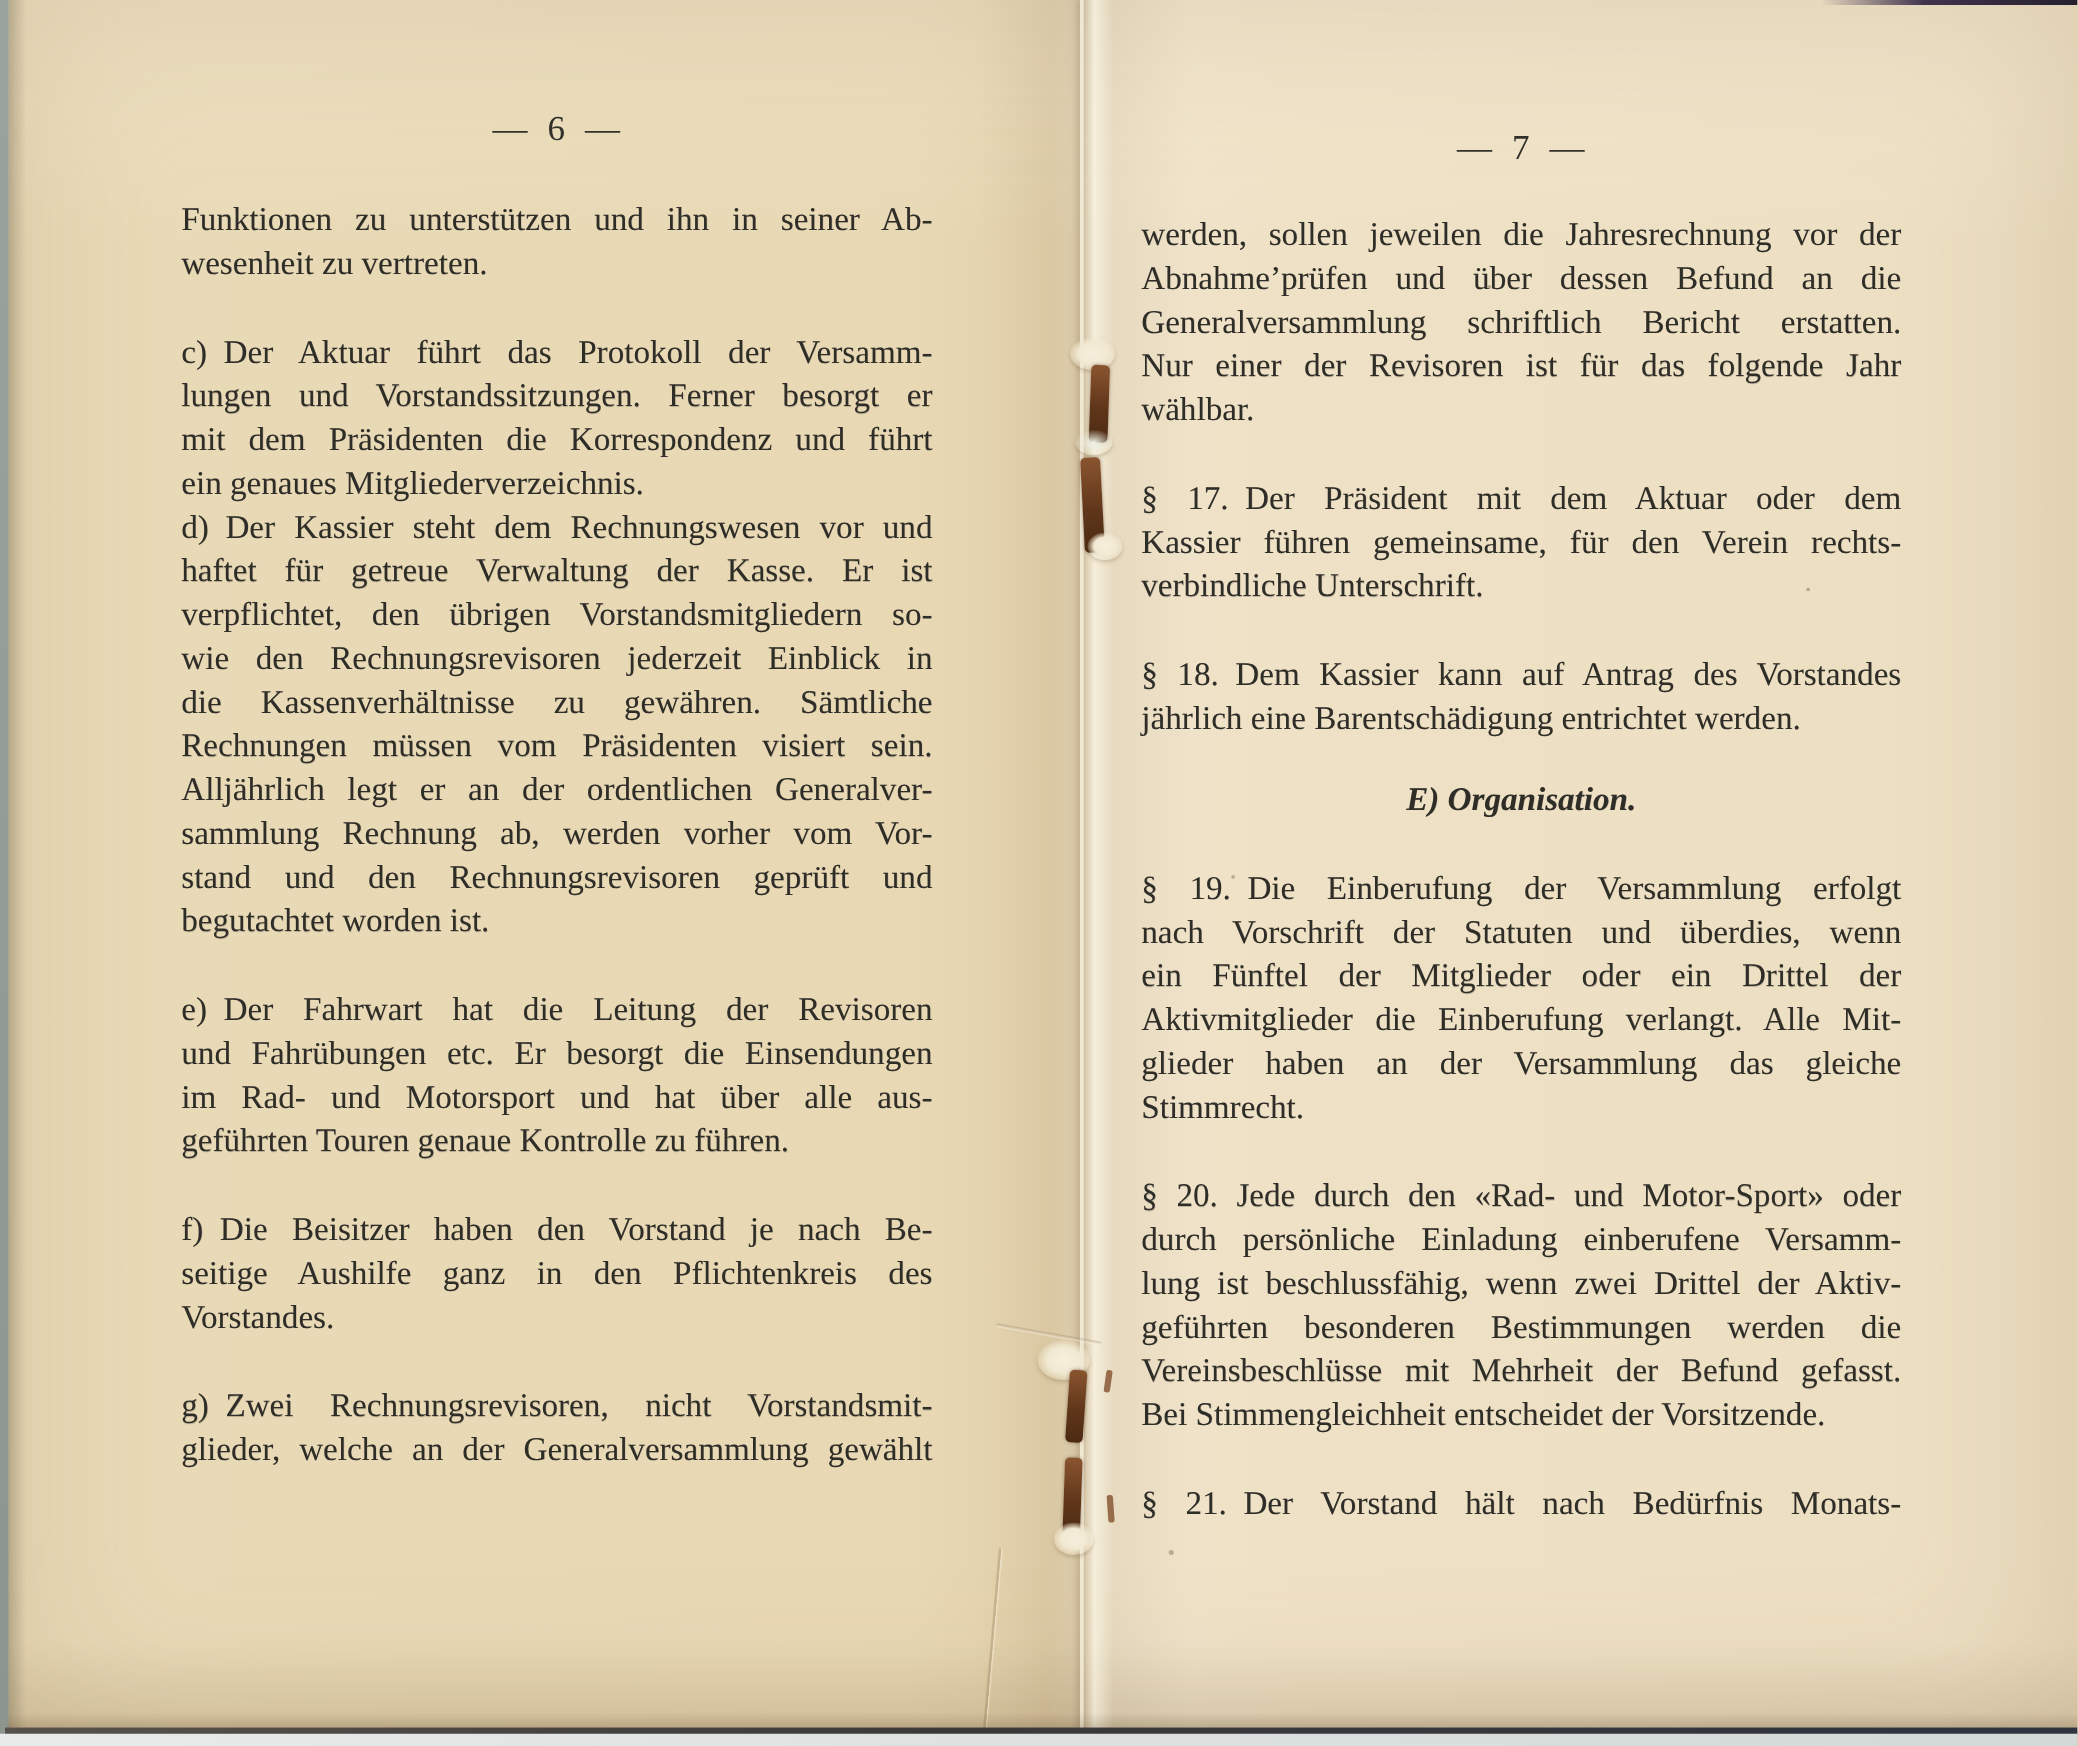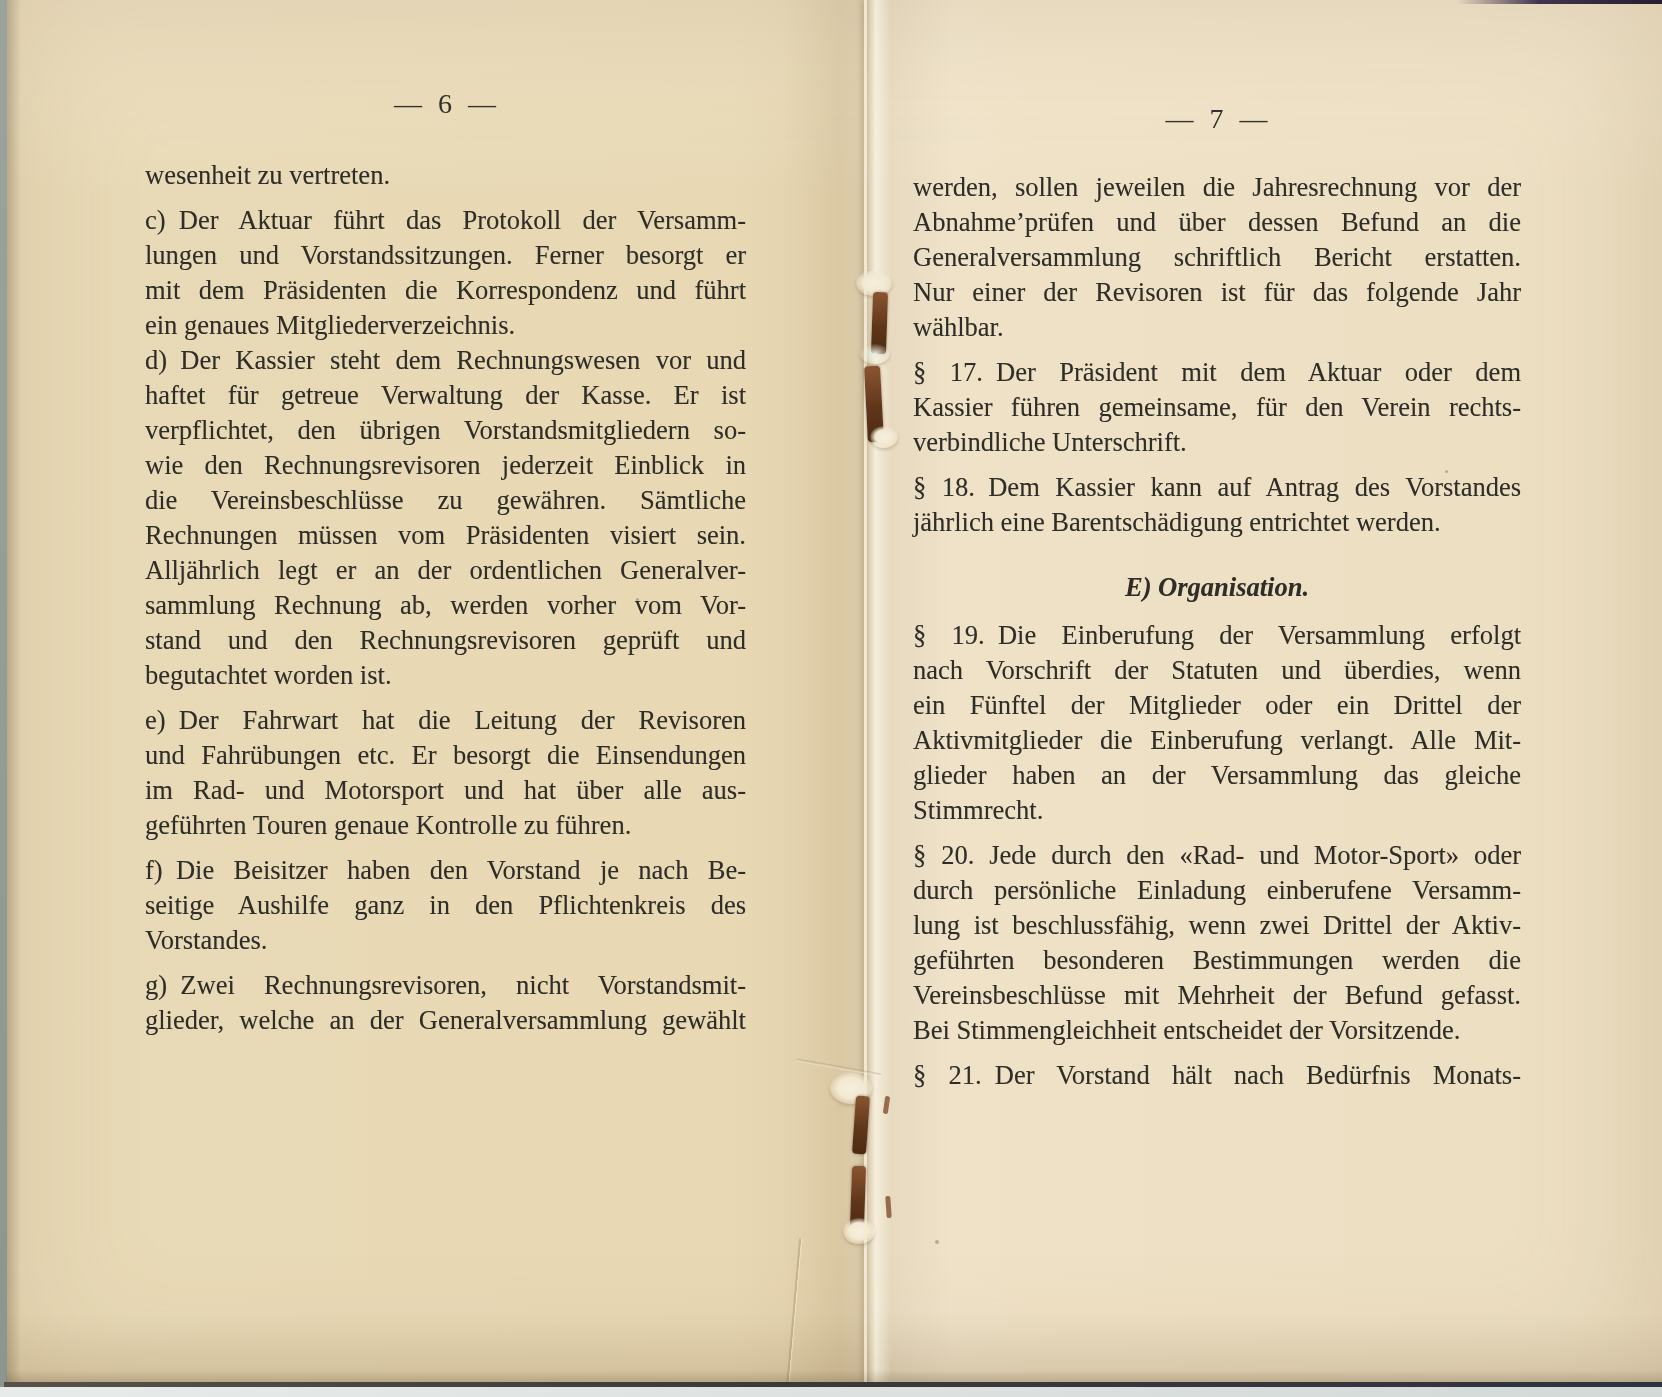--- a/index.html
+++ b/index.html
@@ -55,54 +55,55 @@
     background:linear-gradient(180deg,rgba(100,80,50,0),rgba(100,80,50,.22));}
   .edge-top-sliver{position:absolute;top:0;right:0;width:205px;height:4px;
     background:linear-gradient(90deg,rgba(62,48,76,0),#42344e 40%,#251f2f);}
   
   .page-header{position:absolute;font-size:28px;letter-spacing:1px;color:#32312b;text-align:center;}
   .header-left{left:145px;width:601px;top:88px;}
   .header-right{left:913px;width:608px;top:103px;}
   .text-col{position:absolute;color:var(--ink);font-size:26.5px;line-height:35px;}
   .text-col-left{left:145px;top:158px;width:601px;}
   .text-col-right{left:913px;top:170px;width:608px;}
-  .block{margin-top:10px;}
+  .block{margin-top:36px;}
   .block:first-child,.block.nogap{margin-top:0;}
   .block.heading{margin-top:30px;margin-bottom:13px;font-weight:bold;}
   .line{text-align:justify;text-align-last:justify;
     text-shadow:0.3px 0.3px 0 rgba(46,45,40,.25);}
   .line.last{text-align-last:left;}
   .heading .line{font-style:italic;text-align-last:center;}
   .speck{position:absolute;width:3px;height:3px;border-radius:50%;background:rgba(95,70,45,.35);}
 </style>
 </head>
 <body>
 
 <div class="scan">
 
   <div class="gutter"></div>
   <div class="fold-crease"></div>
 
   <div class="page-header header-left">— 6 —</div>
   <div class="text-col text-col-left" id="left-col">
       <div class="block para">
+        <div class="line">Funktionen zu unterstützen und ihn in seiner Ab-</div>
         <div class="line last">wesenheit zu vertreten.</div>
       </div>
       <div class="block para">
         <div class="line">c) Der Aktuar führt das Protokoll der Versamm-</div>
         <div class="line">lungen und Vorstandssitzungen. Ferner besorgt er</div>
         <div class="line">mit dem Präsidenten die Korrespondenz und führt</div>
         <div class="line last">ein genaues Mitgliederverzeichnis.</div>
       </div>
       <div class="block para nogap">
         <div class="line">d) Der Kassier steht dem Rechnungswesen vor und</div>
         <div class="line">haftet für getreue Verwaltung der Kasse. Er ist</div>
         <div class="line">verpflichtet, den übrigen Vorstandsmitgliedern so-</div>
         <div class="line">wie den Rechnungsrevisoren jederzeit Einblick in</div>
-        <div class="line">die Vereinsbeschlüsse zu gewähren. Sämtliche</div>
+        <div class="line">die Kassenverhältnisse zu gewähren. Sämtliche</div>
         <div class="line">Rechnungen müssen vom Präsidenten visiert sein.</div>
         <div class="line">Alljährlich legt er an der ordentlichen Generalver-</div>
         <div class="line">sammlung Rechnung ab, werden vorher vom Vor-</div>
         <div class="line">stand und den Rechnungsrevisoren geprüft und</div>
         <div class="line last">begutachtet worden ist.</div>
       </div>
       <div class="block para">
         <div class="line">e) Der Fahrwart hat die Leitung der Revisoren</div>
         <div class="line">und Fahrübungen etc. Er besorgt die Einsendungen</div>
         <div class="line">im Rad- und Motorsport und hat über alle aus-</div>

